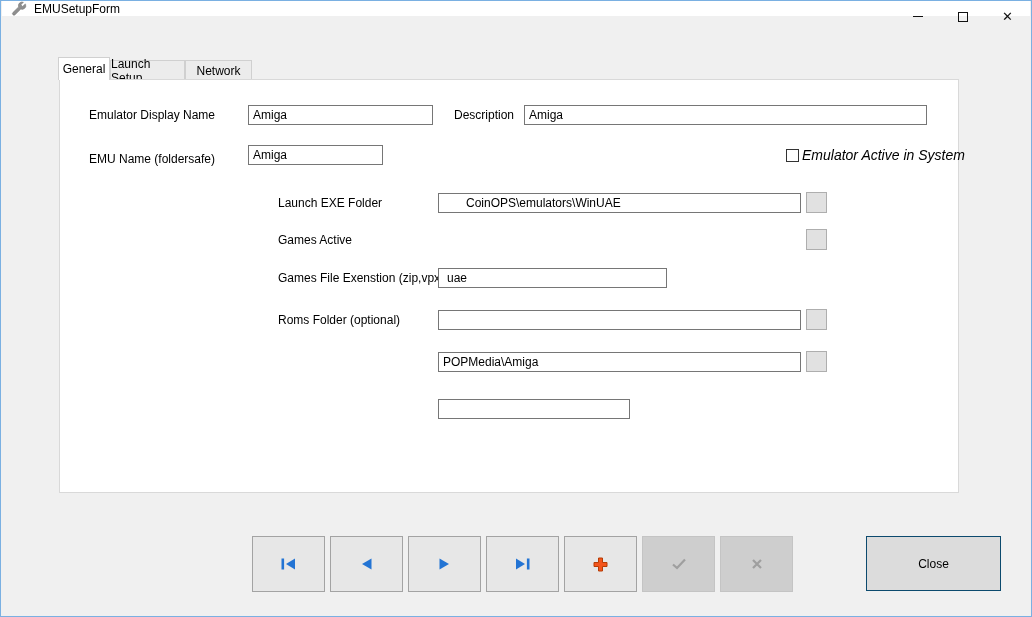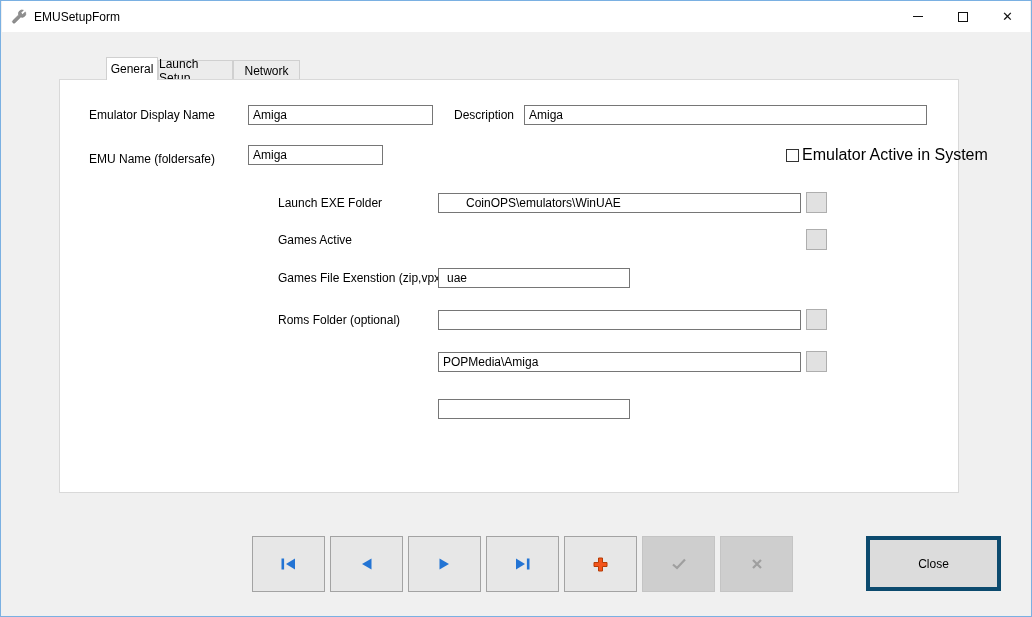--- a/index.html
+++ b/index.html
@@ -2,46 +2,46 @@
 <html><head>
 <meta charset="utf-8">
 <style>
   html,body{margin:0;padding:0;background:#cfcfcf;}
   *{box-sizing:border-box;font-family:"Liberation Sans",sans-serif;}
   .window{
     position:relative;width:1032px;height:617px;
     background:#f0f0f0;border:1px solid #7ab0e2;overflow:hidden;
   }
   
-  .titlebar{position:absolute;left:1px;top:0;right:1px;height:31px;background:#ffffff;display:flex;align-items:center;}
+  .titlebar{position:absolute;left:1px;top:0;right:1px;height:15px;background:#ffffff;display:flex;align-items:center;}
   .app-icon{margin-left:9px;width:16px;height:16px;flex:0 0 auto;}
   .title{margin-left:7px;font-size:12px;color:#000;}
   .winbtns{position:absolute;right:0;top:0;height:31px;display:flex;}
   .winbtn{width:45px;height:31px;display:flex;align-items:center;justify-content:center;cursor:default;}
   .glyph-min{width:10px;height:0;border-top:1px solid #111;}
   .glyph-max{width:10px;height:10px;border:1px solid #111;background:transparent;}
   .glyph-close{font-size:13px;color:#111;line-height:1;}
   
   .tab{position:absolute;font-size:12px;color:#000;display:flex;align-items:center;justify-content:center;
-       border:1px solid #d0d0d0;border-bottom:none;background:#ececec;margin-left:48px;}
+       border:1px solid #d0d0d0;border-bottom:none;background:#ececec;}
   .tab.active{background:#ffffff;z-index:3;}
   .tabpage{position:absolute;left:58px;top:78px;width:900px;height:414px;background:#ffffff;border:1px solid #d9d9d9;z-index:1;}
   
   .lbl{position:absolute;font-size:12px;color:#000;line-height:20px;white-space:nowrap;z-index:4;}
   .tb{position:absolute;height:20px;border:1px solid #767676;background:#fff;font-size:12px;color:#000;
       padding:1px 4px;z-index:4;outline:none;}
   .browse-btn{position:absolute;width:21px;height:21px;background:#e1e1e1;border:1px solid #aeaeae;z-index:4;padding:0;}
   .cbrow{position:absolute;display:flex;align-items:center;z-index:4;}
   .cb{width:13px;height:13px;border:1px solid #333;background:#fff;flex:0 0 auto;}
-  .cblbl{font-size:16px;color:#000;margin-left:3px;white-space:nowrap;}
+  .cblbl{font-size:14px;color:#000;margin-left:3px;white-space:nowrap;font-style:italic;}
   
   .navbtn{position:absolute;top:535px;width:73px;height:56px;background:#e7e7e7;border:1px solid #a3a3a3;
           display:flex;align-items:center;justify-content:center;padding:0;}
   .navbtn.disabled{background:#cecece;border:1px solid #c4c4c4;}
-  .closebtn{position:absolute;left:865px;top:535px;width:135px;height:55px;background:#dcdcdc;border:4px solid #0c4a6e;
+  .closebtn{position:absolute;left:865px;top:535px;width:135px;height:55px;background:#dcdcdc;border:1px solid #0c4a6e;
             font-size:12px;color:#000;display:flex;align-items:center;justify-content:center;}
 </style>
 </head>
 <body>
 
 <div class="window">
 
   <div class="titlebar">
     <svg class="app-icon" viewBox="0 0 16 16">
       <path d="M14.3 2.9 L11.6 5.4 L9.9 3.8 L12.4 1.2 A3.7 3.7 0 0 0 7.6 5.9 L1.9 11.5 A1.55 1.55 0 0 0 4.1 13.7 L9.8 8.1 A3.7 3.7 0 0 0 14.6 3.4 Z" fill="#8f8f8f" stroke="#6f6f6f" stroke-width="0.5"></path>
@@ -85,21 +85,21 @@
   </div>
 
   <span class="lbl" style="left:277px;top:192px;">Launch EXE Folder</span>
   <input class="tb" style="left: 437px; top: 192px; width: 363px; padding-left: 27px;" value="CoinOPS\emulators\WinUAE">
   <button class="browse-btn" style="left:805px;top:191px;"></button>
 
   <span class="lbl" style="left:277px;top:229px;">Games Active</span>
   <button class="browse-btn" style="left:805px;top:228px;"></button>
 
   <span class="lbl" style="left:277px;top:267px;">Games File Exenstion (zip,vpx)</span>
-  <input class="tb" style="left: 437px; top: 267px; width: 192px; padding-left: 8px;" value="uae">
+  <input class="tb" style="left: 437px; top: 267px; width: 229px; padding-left: 8px;" value="uae">
 
   <span class="lbl" style="left:277px;top:309px;">Roms Folder (optional)</span>
   <input class="tb" style="left: 437px; top: 309px; width: 363px;" value="">
   <button class="browse-btn" style="left:805px;top:308px;"></button>
 
   <input class="tb" style="left: 437px; top: 351px; width: 363px;" value="POPMedia\Amiga">
   <button class="browse-btn" style="left:805px;top:350px;"></button>
 
   <input class="tb" style="left: 437px; top: 398px; width: 192px;" value="">
 

